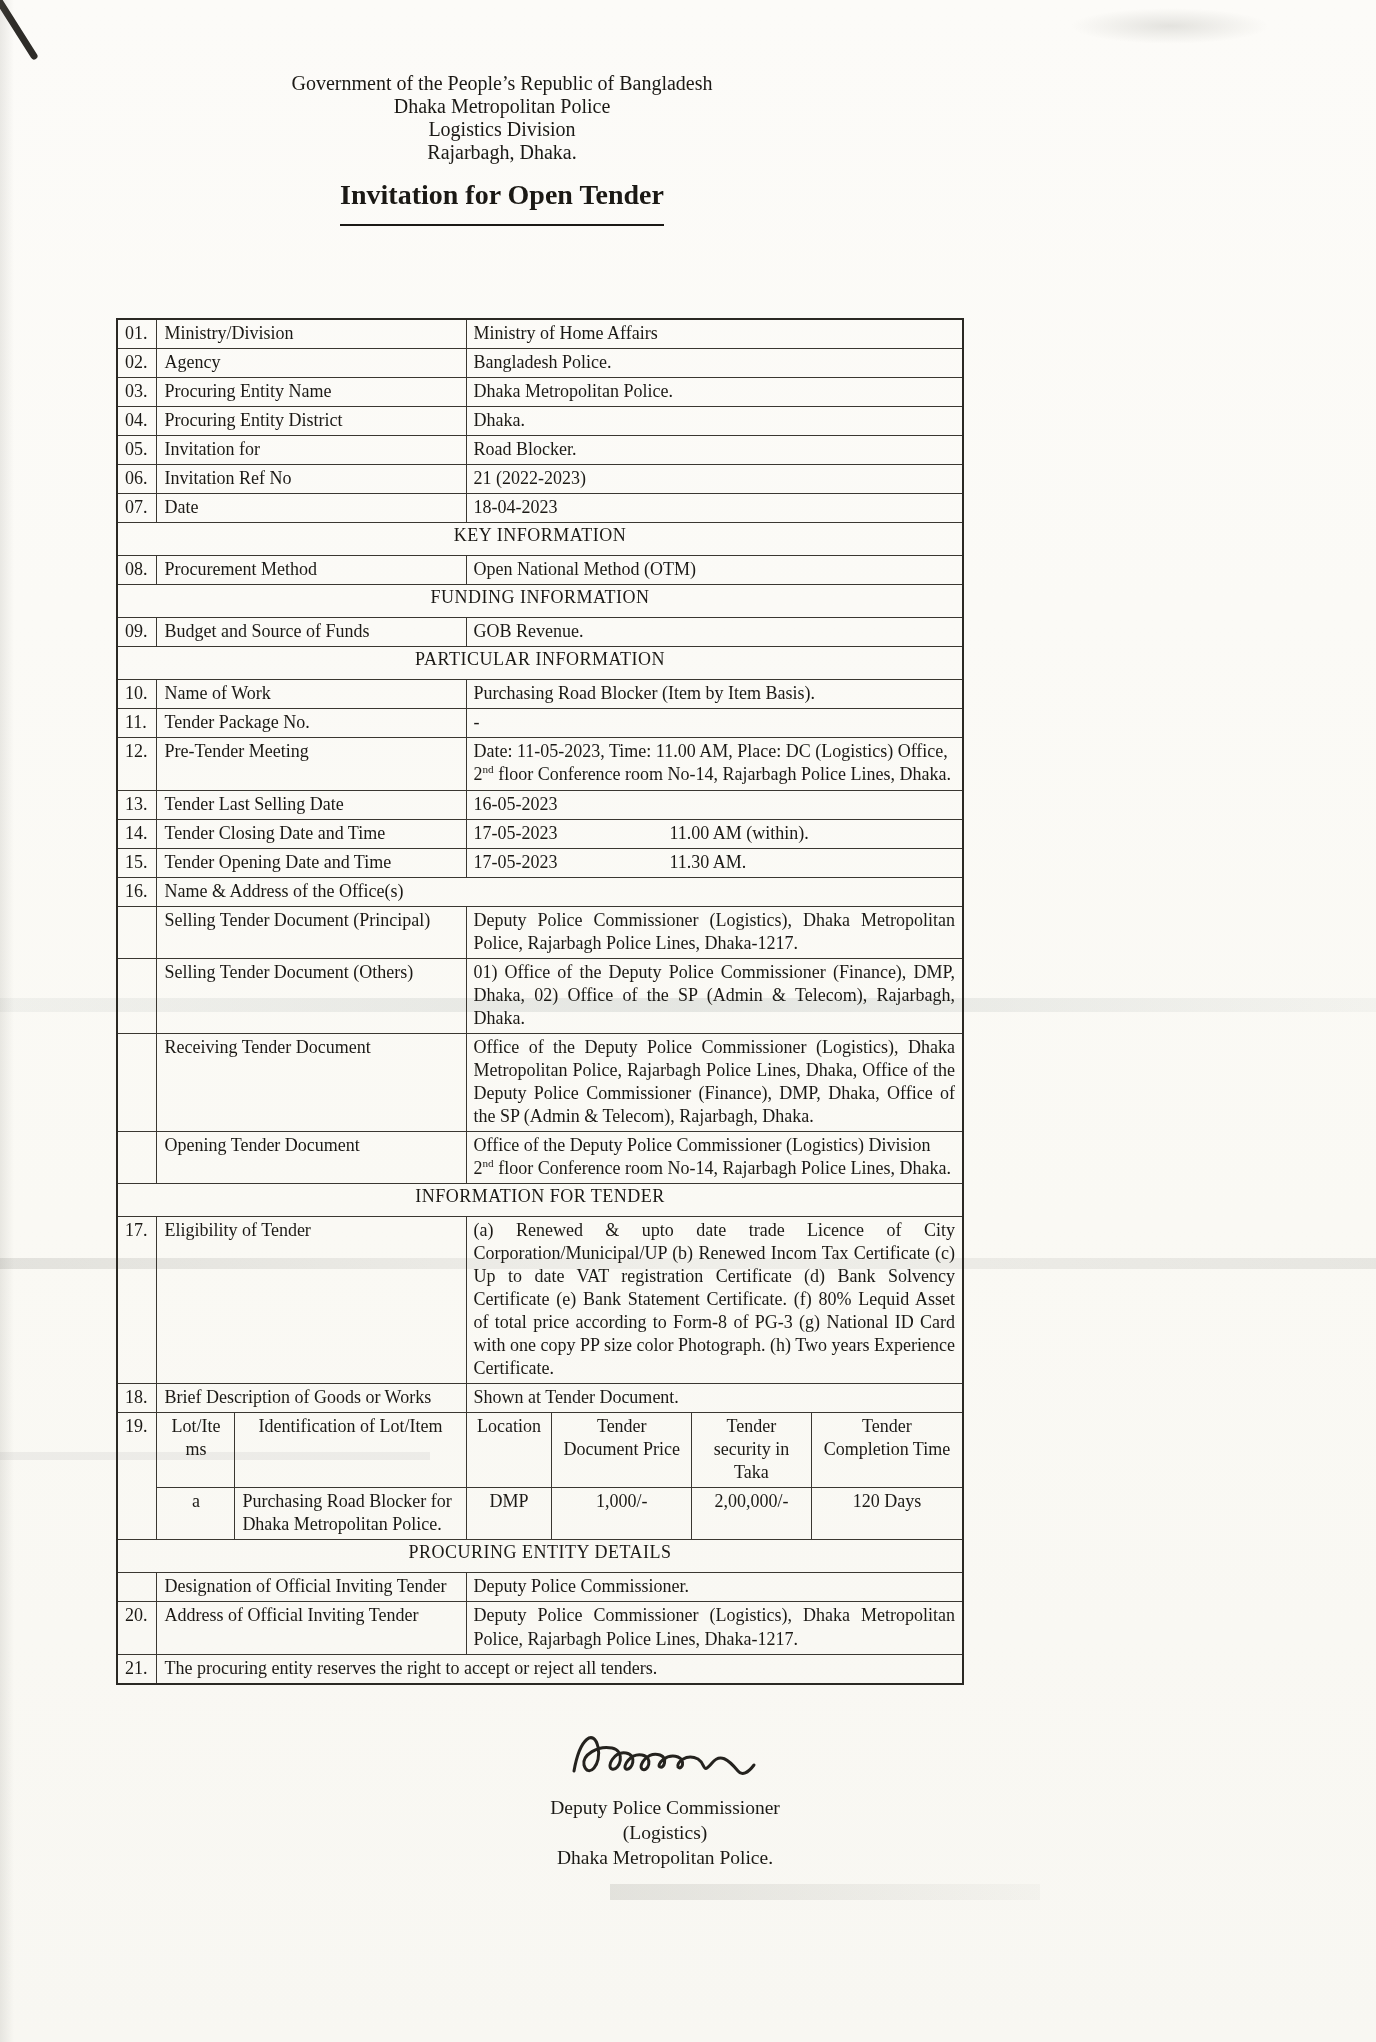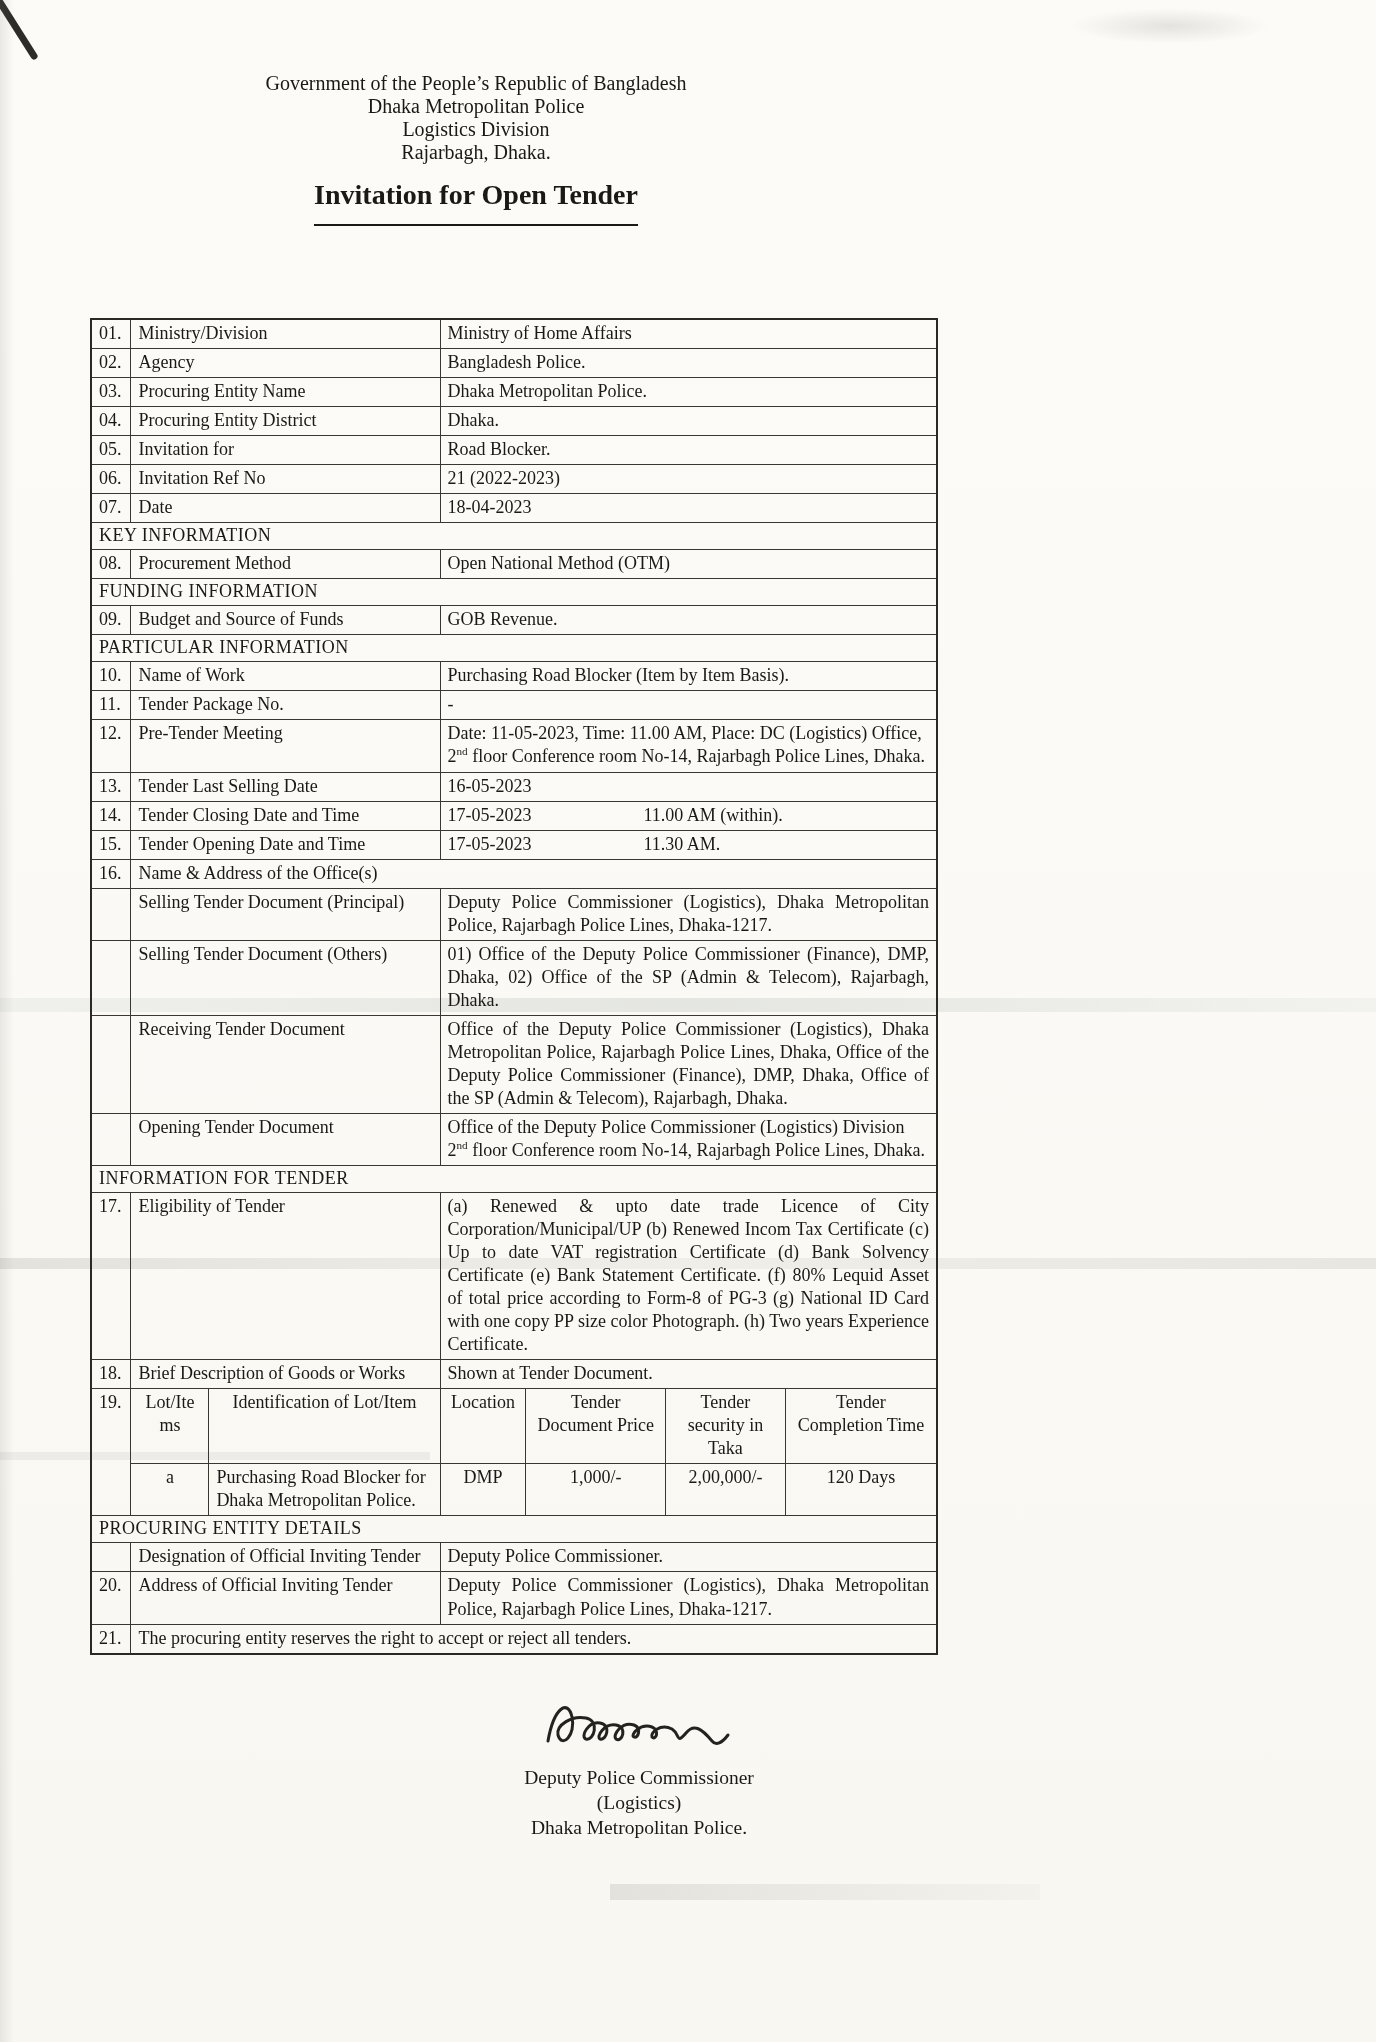--- a/index.html
+++ b/index.html
@@ -5,21 +5,21 @@
   html,body { margin:0; padding:0; }
   .page {
     position:relative;
     width:1376px; height:2042px;
     background:#fbfaf6;
     background-image: linear-gradient(180deg, #fcfbf8 0%, #faf9f4 60%, #f8f7f2 100%);
     font-family:"Liberation Serif","DejaVu Serif",serif;
     color:#1b1915;
     overflow:hidden;
   }
-  .content { position:relative; z-index:2; width:772px; margin-left:90px; padding-top:72px; }
+  .content { position:relative; z-index:2; width:772px; margin-left:116px; padding-top:72px; }
 
   
   .hdr { text-align:center; }
   .hdr-line { font-size:20px; line-height:23px; }
   .doc-title { text-align:center; margin-top:15px; }
   .doc-title span {
     display:inline-block; font-weight:bold; font-size:28px;
     border-bottom:2.5px solid #1b1915; padding-bottom:13px;
   }
   .intro {
@@ -32,21 +32,21 @@
     border-collapse:collapse; width:848px; margin-top:92px;
     font-size:18px;
   }
   table.tender { border:2.5px solid #2b2924; }
   table.tender td {
     border:1.5px solid #3a3731;
     padding:2px 7px 3px 7px;
     vertical-align:top; line-height:1.28;
   }
   td.noc { padding-left:9px; }
-  tr.sec td { padding-top:1px; padding-bottom:2px; letter-spacing:0.5px; }
+  tr.sec td { text-align:center; padding-top:1px; padding-bottom:8px; letter-spacing:0.5px; }
   .just { text-align:justify; }
   .ml   { line-height:1.5; }
   .airy { line-height:1.7; text-align:justify; }
   sup { font-size:0.62em; line-height:0; }
   .vsplit { display:flex; }
   .vs-date { width:196px; flex:0 0 auto; }
   .lot-h { text-align:center; }
   .lot-c { text-align:center; }
   .lot-ident { line-height:1.45; }
 

